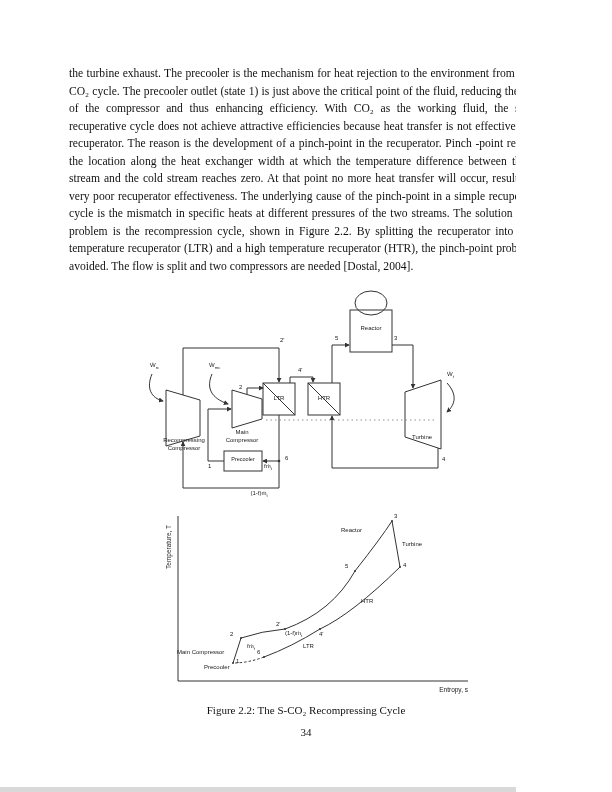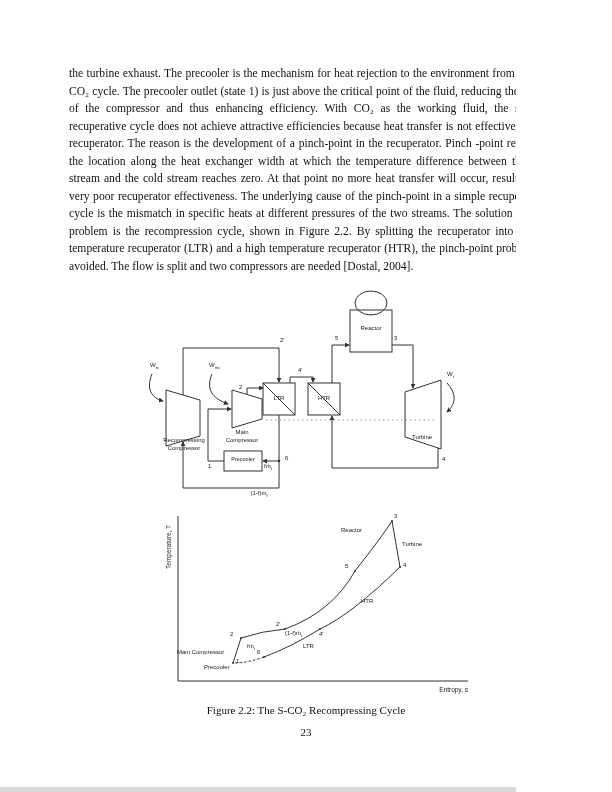--- a/index.html
+++ b/index.html
@@ -123,16 +123,16 @@
   <div class="lbl" style="left:319px; top:631px;">4'</div>
   <div class="lbl" style="left:303px; top:643px;">LTR</div>
   <div class="lbl" style="left:230px; top:631px;">2</div>
   <div class="lbl" style="left:247px; top:643px;"><span>fṁ</span><sub>t</sub></div>
   <div class="lbl" style="left:257px; top:649px;">6</div>
   <div class="lbl" style="left:236px; top:658px;">1</div>
   <div class="lbl" style="left:177px; top:649px;">Main Compressor</div>
   <div class="lbl" style="left:204px; top:664px;">Precooler</div>
 
   <div class="caption">Figure 2.2: The S-CO₂ Recompressing Cycle</div>
-  <div class="pageno">23</div>
+  <div class="pageno">34</div>
   <div class="bottom-strip"></div>
 
 </div>
 
 </body></html>

